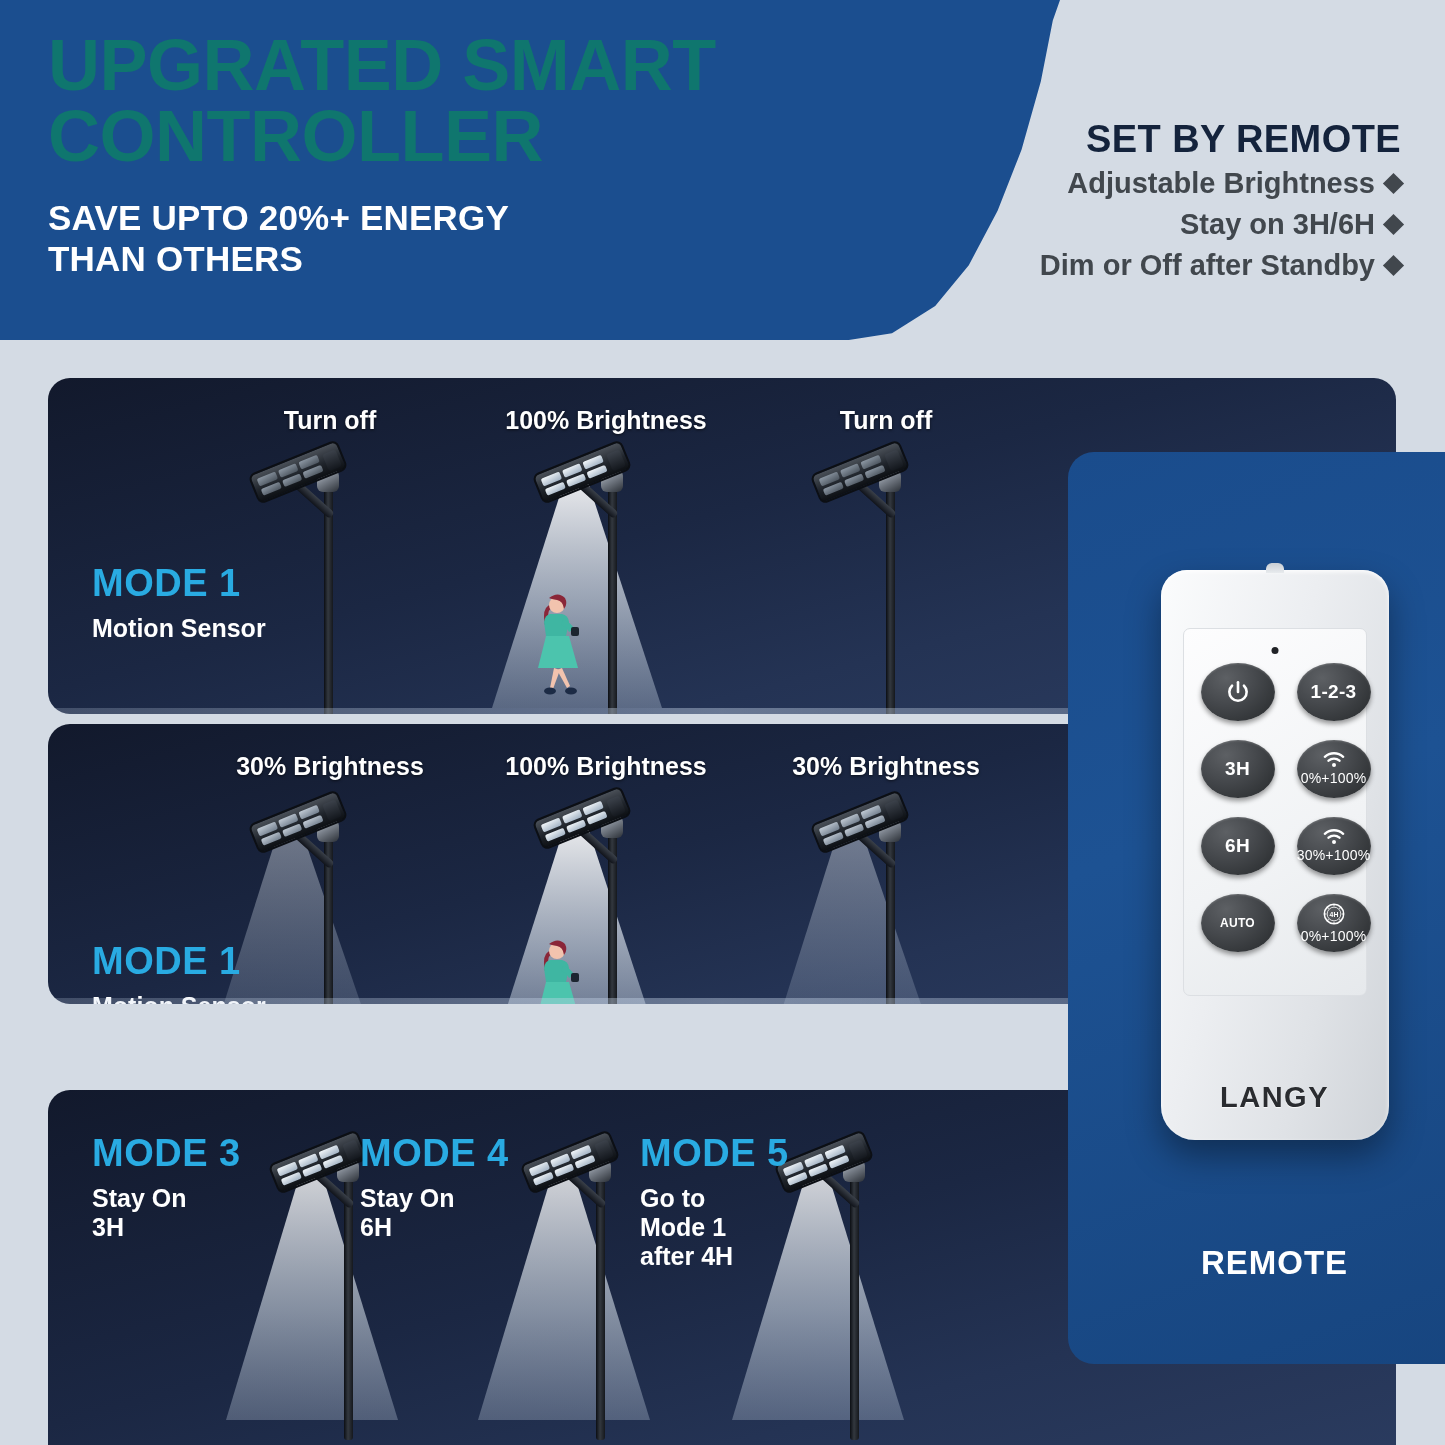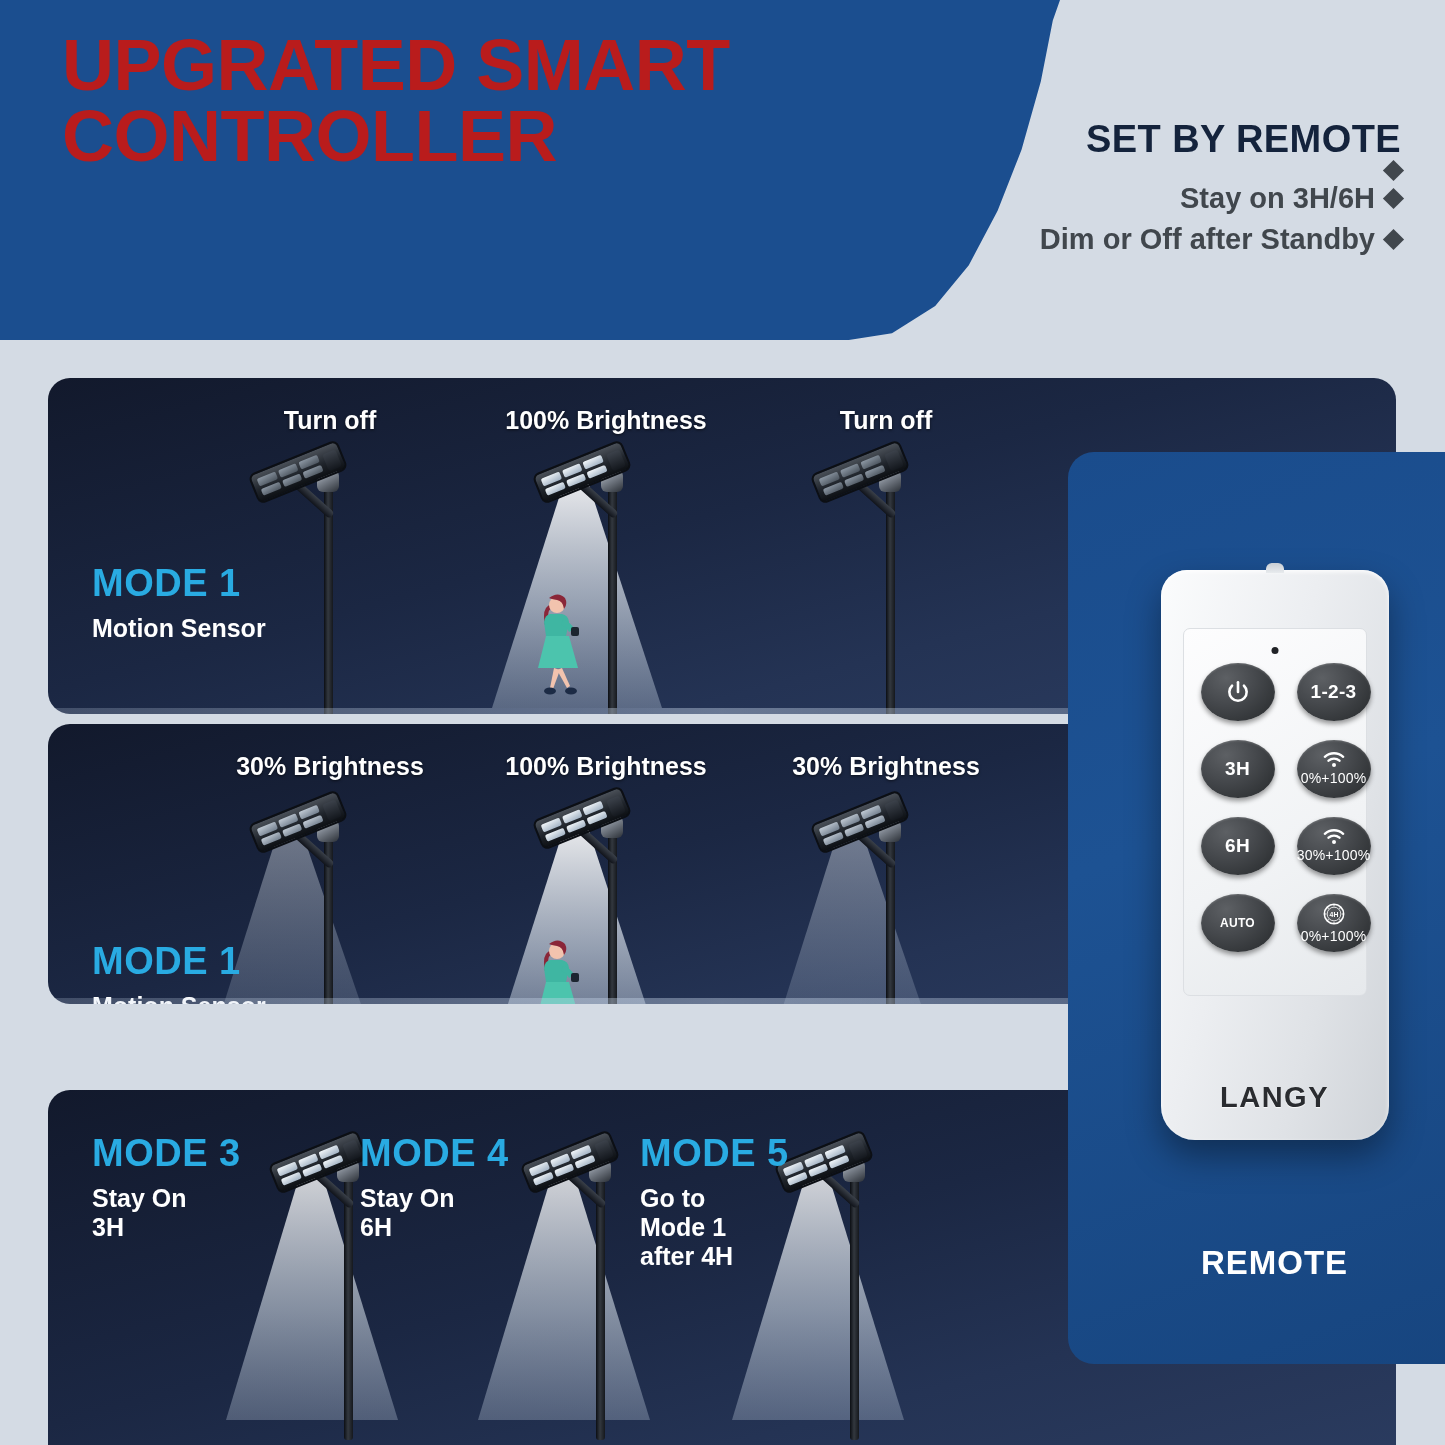--- a/index.html
+++ b/index.html
@@ -21,22 +21,22 @@
     
     content:""; position:absolute; right:0; top:0; width:240px; height:340px;
     background:#d4dbe4;
     clip-path: polygon(100% 0, 100% 100%, 0 100%, 0 100%,
        12% 100%, 30% 98%, 48% 90%, 62% 78%, 74% 62%, 84% 44%, 92% 24%, 97% 6%, 100% 0);
   }
   #header-left{
     position:absolute; left:48px; top:30px; width:790px; z-index:4;
   }
   #main-title{
-    font-size:72px; font-weight:bold; color:#b91c1c; line-height:0.98;
-    letter-spacing:-0.5px; white-space:pre-line;margin-left:14px;
+    font-size:72px; font-weight:bold; color:#0f766e; line-height:0.98;
+    letter-spacing:-0.5px; white-space:pre-line;
   }
   #sub-title{
     margin-top:26px;
     font-size:35px; font-weight:bold; color:#ffffff; line-height:1.18;
     letter-spacing:0.2px; white-space:pre-line;
   }
   #header-right{
     position:absolute; right:44px; top:118px; width:420px; text-align:right; z-index:5;
   }
   #remote-heading{
@@ -152,25 +152,28 @@
   }
 </style>
 </head>
 <body>
 
 <div id="header-band"></div>
 
 <div id="header-left">
   <div id="main-title">UPGRATED SMART
 CONTROLLER</div>
+  <div id="sub-title">SAVE UPTO 20%+ ENERGY
+THAN OTHERS</div>
 </div>
 
 <div id="header-right">
   <div id="remote-heading">SET BY REMOTE</div>
   <div class="feature-row">
+    <span>Adjustable Brightness</span>
     <span class="diamond"></span>
   </div>
   <div class="feature-row">
     <span>Stay on 3H/6H</span>
     <span class="diamond"></span>
   </div>
   <div class="feature-row">
     <span>Dim or Off after Standby</span>
     <span class="diamond"></span>
   </div>

